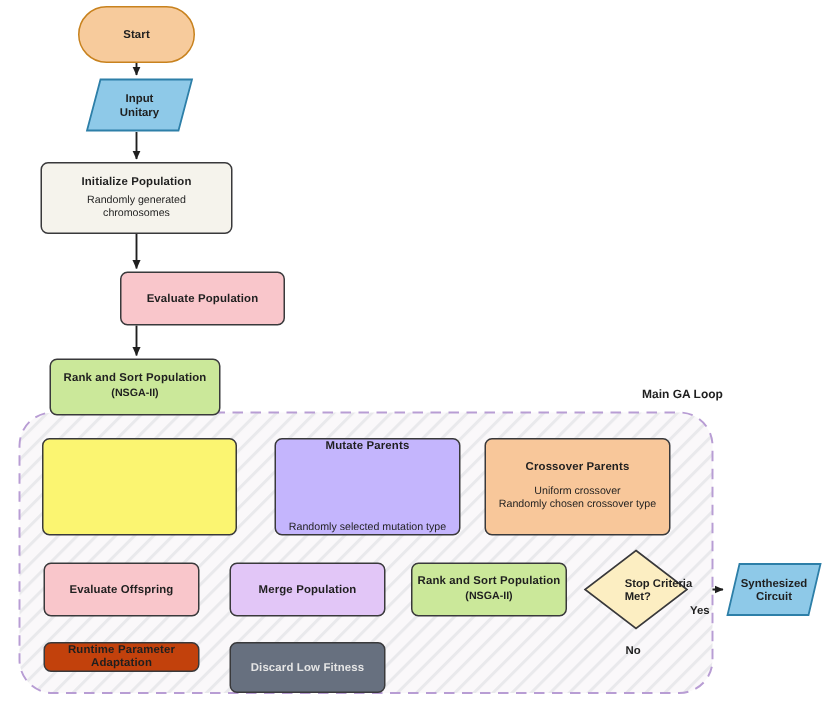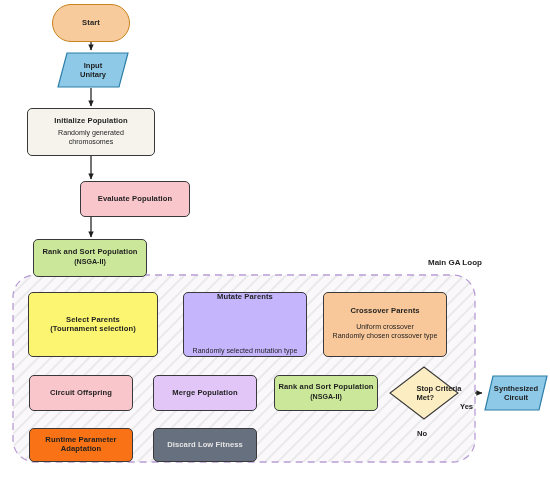--- a/index.html
+++ b/index.html
@@ -190,35 +190,34 @@
   <div class="node rect" style="left:36px; top:181px; width:110px; height:36px; background:#f9c6cb;margin-left:44px;">
     <div class="ttl">Evaluate Population</div>
   </div>
 
   <div class="node rect" style="left:33px; top:239px; width:114px; height:38px; background:#cbe89a;">
     <div class="ttl">Rank and Sort Population</div>
     <div class="sub" style="font-weight:bold; margin-top:1px;">(NSGA-II)</div>
   </div>
 
   <div class="node rect" style="left:28px; top:292px; width:130px; height:65px; background:#fbf571;">
-    <div class="ttl">Select Parents<br>(Tournament selection)</div>
   </div>
 
   <div class="node rect" style="left:183px; top:292px; width:124px; height:65px; background:#c4b5fd;gap:36px;">
     <div class="ttl">Mutate Parents</div>
     <div class="sub" style="margin-top:9px;">Randomly selected mutation type</div>
   </div>
 
   <div class="node rect" style="left:323px; top:292px; width:124px; height:65px; background:#f8c79a;">
     <div class="ttl">Crossover Parents</div>
     <div class="sub" style="margin-top:7px;">Uniform crossover<br>Randomly chosen crossover type</div>
   </div>
 
   <div class="node rect" style="left:29px; top:375px; width:104px; height:36px; background:#f9c6cb;">
-    <div class="ttl">Circuit Offspring</div>
+    <div class="ttl">Evaluate Offspring</div>
   </div>
 
   <div class="node rect" style="left:153px; top:375px; width:104px; height:36px; background:#e2c6f7;">
     <div class="ttl">Merge Population</div>
   </div>
 
   <div class="node rect" style="left:274px; top:375px; width:104px; height:36px; background:#cbe89a;">
     <div class="ttl">Rank and Sort Population</div>
     <div class="sub" style="font-weight:bold; margin-top:1px;">(NSGA-II)</div>
   </div>
@@ -234,20 +233,20 @@
     <svg width="64" height="36">
       <polygon points="9,1 63,1 55,35 1,35" fill="#8ec9e8" stroke="#2d7fa8" stroke-width="1.2"></polygon>
     </svg>
     <div class="para-txt">Synthesized<br>Circuit</div>
   </div>
 
   <div class="node rect" style="left:153px; top:428px; width:104px; height:34px; background:#67707f; color:#e5e5e5;">
     <div class="ttl">Discard Low Fitness</div>
   </div>
 
-  <div class="node rect" style="left:29px; top:428px; width:104px; height:34px; background:#f97316;">
+  <div class="node rect" style="left:29px; top:428px; width:104px; height:20px; background:#c2410c;">
     <div class="ttl">Runtime Parameter<br>Adaptation</div>
   </div>
 
   <div class="edge-label" style="left:460px; top:402px;">Yes</div>
   <div class="edge-label" style="left:417px; top:429px;">No</div>
 
 </div>
 
 </body></html>

